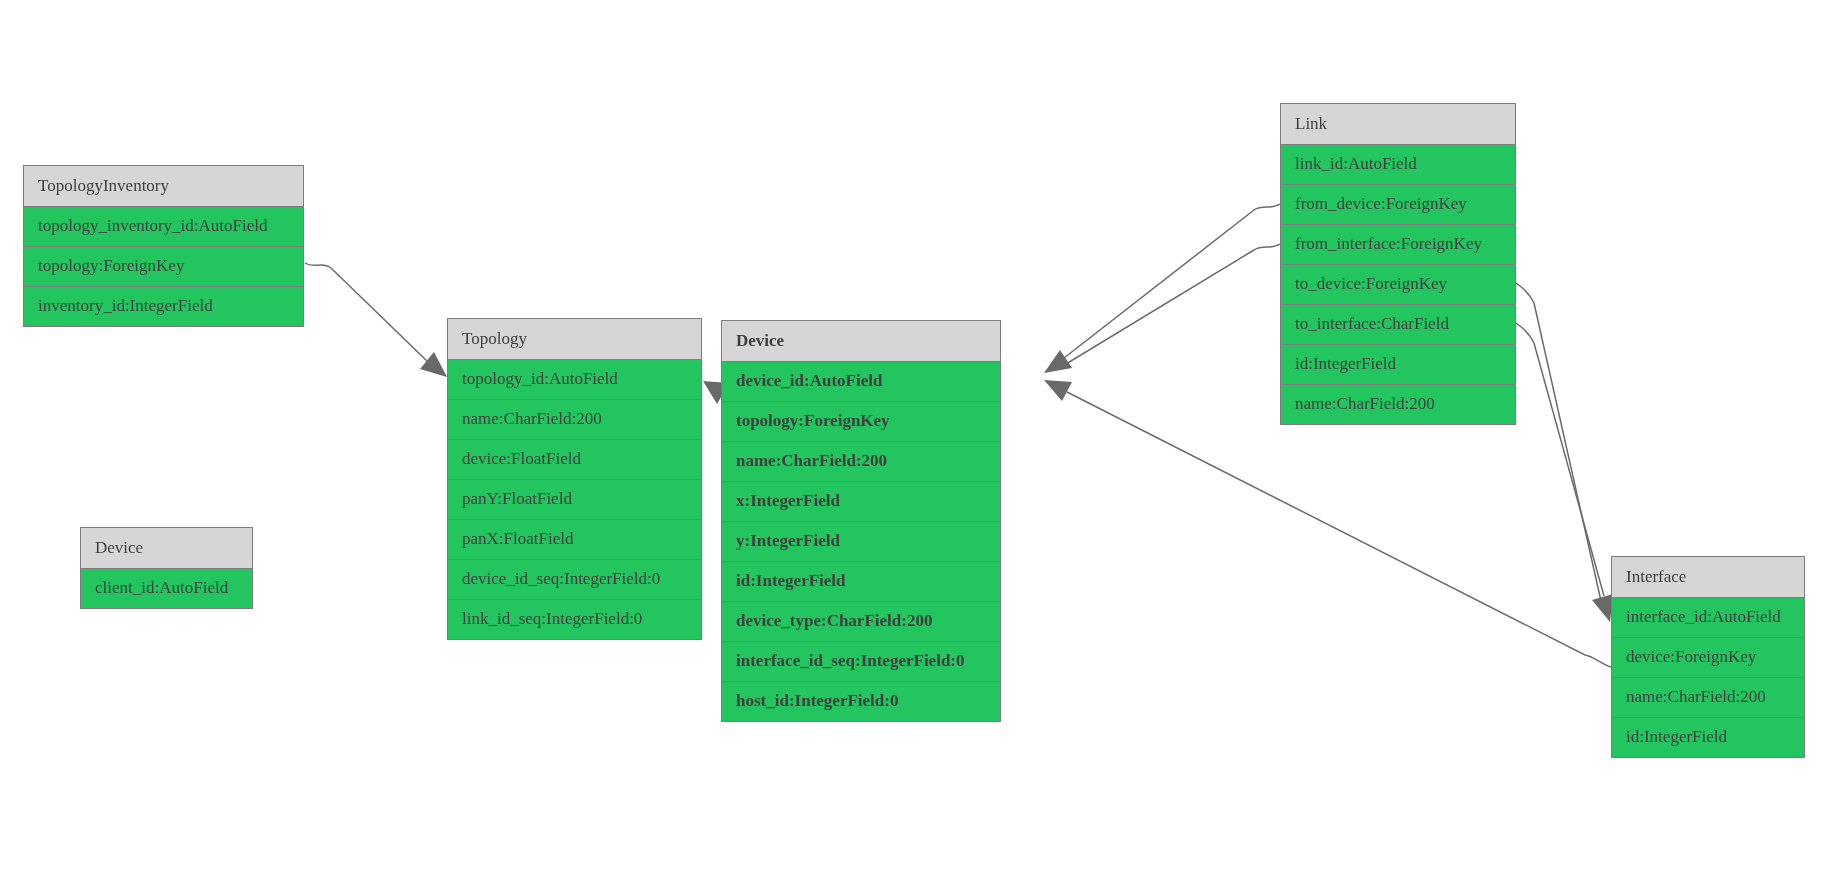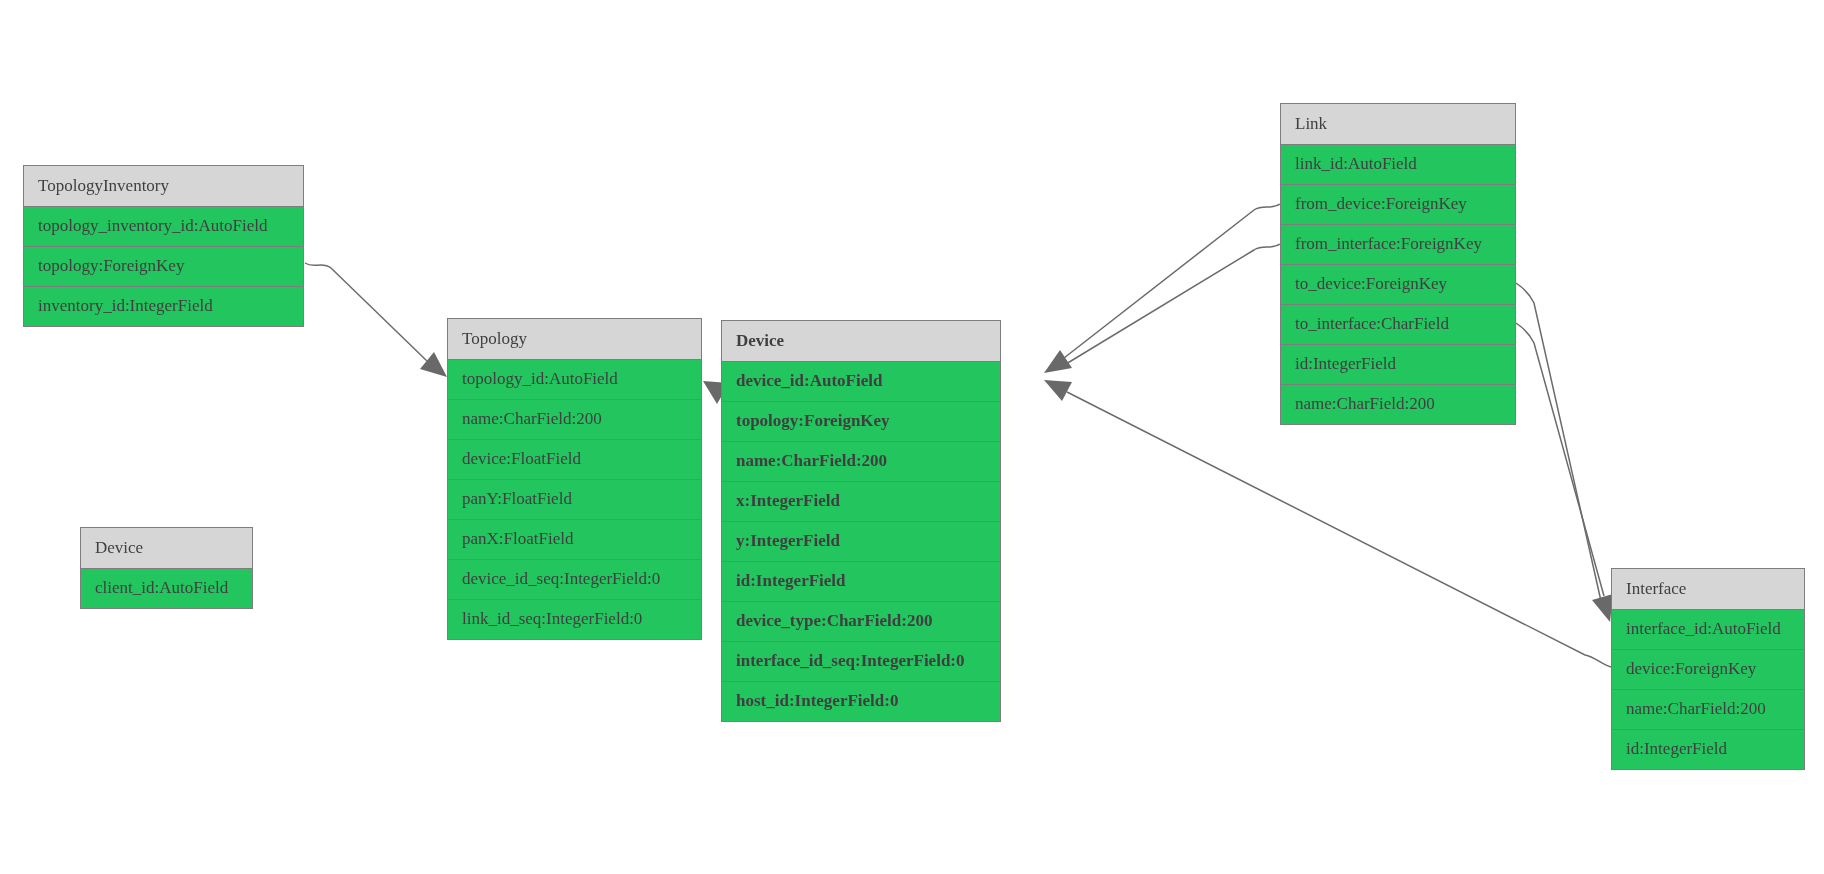--- a/index.html
+++ b/index.html
@@ -126,21 +126,21 @@
     <div class="entity-header">Link</div>
     <div class="entity-row">link_id:AutoField</div>
     <div class="entity-row">from_device:ForeignKey</div>
     <div class="entity-row">from_interface:ForeignKey</div>
     <div class="entity-row">to_device:ForeignKey</div>
     <div class="entity-row">to_interface:CharField</div>
     <div class="entity-row">id:IntegerField</div>
     <div class="entity-row">name:CharField:200</div>
   </div>
 
-  <div class="entity" style="left:1611px; top:568px; width:194px;">
+  <div class="entity" style="left:1611px; top:556px; width:194px;">
     <div class="entity-header">Interface</div>
     <div class="entity-row">interface_id:AutoField</div>
     <div class="entity-row">device:ForeignKey</div>
     <div class="entity-row">name:CharField:200</div>
     <div class="entity-row">id:IntegerField</div>
   </div>
 
 </div>
 
 </body></html>

